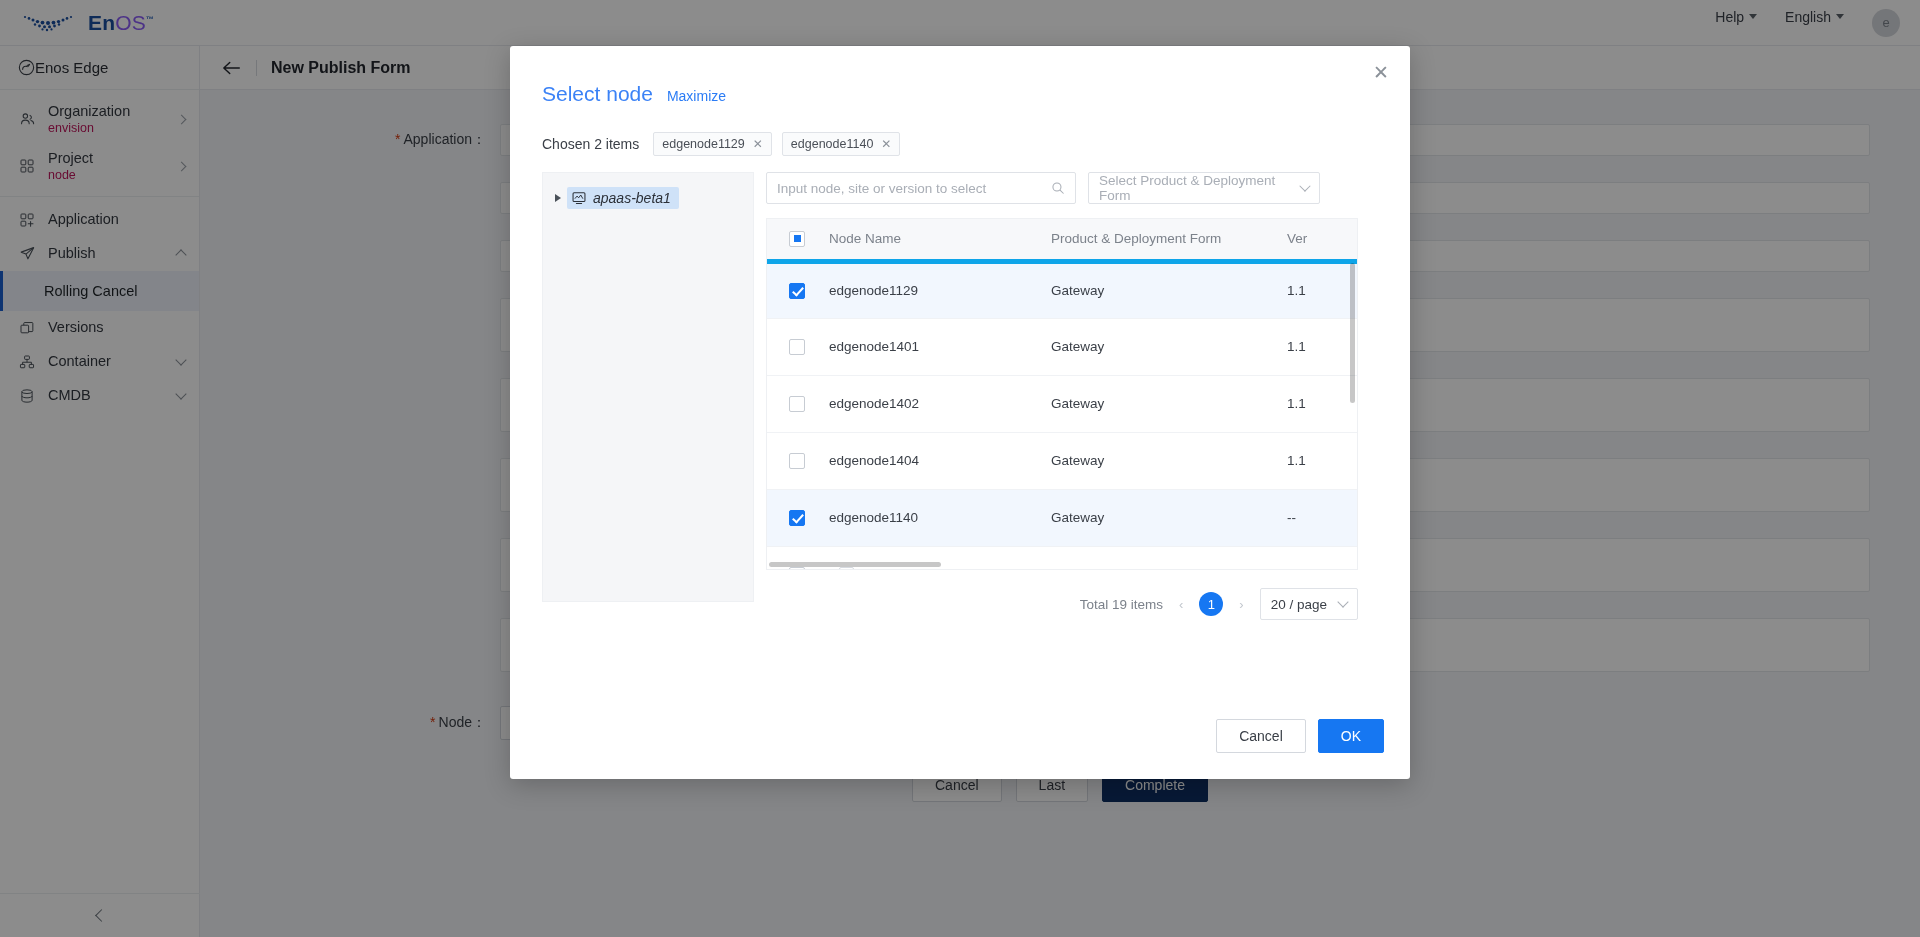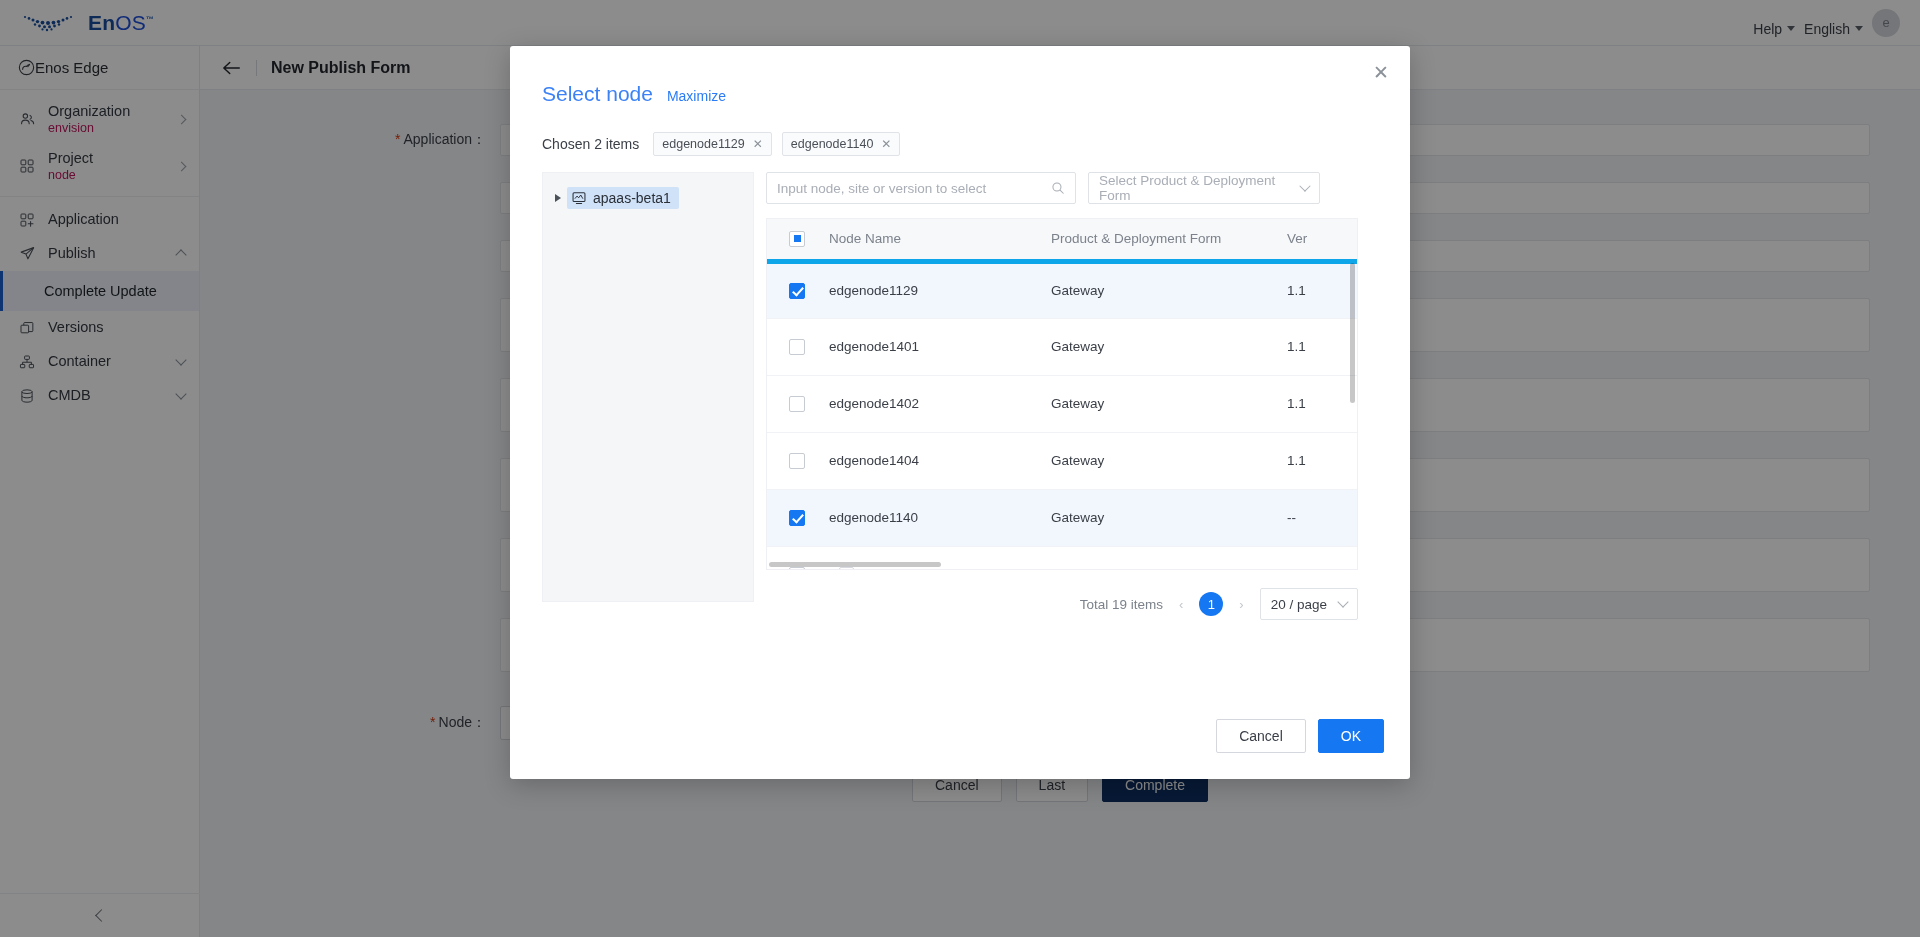--- a/index.html
+++ b/index.html
@@ -22,25 +22,25 @@
     border-bottom: 1px solid #e8eaee;
     display: flex; align-items: center;
     z-index: 5;
   }
   .brand { display: flex; align-items: center; margin-left: 22px; gap: 8px; }
   .brand-swoosh { width: 58px; height: 20px; display: block; }
   .brand-text {
     font-size: 21px; letter-spacing: .2px;
     color: #1a4fa0; font-weight: 700;
   }
-  .brand-text .os { font-weight: 400; color: #1d4ed8; }
+  .brand-text .os { font-weight: 400; color: #8b5cf6; }
   .brand-tm { font-size: 8px; vertical-align: super; color: #2a62b8; }
   .topbar-right {
     margin-left: auto; margin-right: 20px;
-    display: flex; align-items: flex-end; gap: 9px;
+    display: flex; align-items: flex-start; gap: 28px;
   }
   .top-link {
     font-size: 14px; color: #3c4busy; color: #3b4049;
     display: flex; align-items: center; gap: 5px; cursor: pointer;
   }
   .caret-down {
     width: 0; height: 0;
     border-left: 4px solid transparent;
     border-right: 4px solid transparent;
     border-top: 5px solid #5a6169;
@@ -216,20 +216,21 @@
   .modal-body {
     display: flex; gap: 12px;
     padding: 16px 32px 0 32px;
   }
 
   
   .tree-panel {
     width: 212px; height: 430px;
     background: #f5f6f8; border: 1px solid #eef0f3;
     padding: 14px 8px;
+    font-style: italic;
   }
   .tree-node {
     display: flex; align-items: center; gap: 6px;
     font-size: 14px; color: #2b3038;
   }
   .tree-caret {
     width: 0; height: 0; margin-left: 4px;
     border-top: 4.5px solid transparent;
     border-bottom: 4.5px solid transparent;
     border-left: 6px solid #4a5159; cursor: pointer;
@@ -452,21 +453,21 @@
             <path d="M8.2 10.7 17.2 3.1" fill="none" stroke="#4a5159" stroke-width="1.3"></path>
           </svg>
         </span>
         <span class="sb-labels">
           <span class="sb-label">Publish</span>
         </span>
         <span class="sb-chevron-up"></span>
       </div>
 
       <div class="sb-child active">
-        <span>Complete Update</span>
+        <span>Rolling Cancel</span>
       </div>
 
       <div class="sb-row">
         <span class="sb-ico">
           <svg width="16" height="16" viewBox="0 0 20 20">
             <rect x="2.5" y="6.5" width="9.5" height="9.5" rx="1" fill="none" stroke="#4a5159" stroke-width="1.25"></rect>
             <path d="M6 6.5V4.2a1 1 0 0 1 1-1h9.3a1 1 0 0 1 1 1v9.3a1 1 0 0 1-1 1H12" fill="none" stroke="#4a5159" stroke-width="1.25"></path>
           </svg>
         </span>
         <span class="sb-labels">

